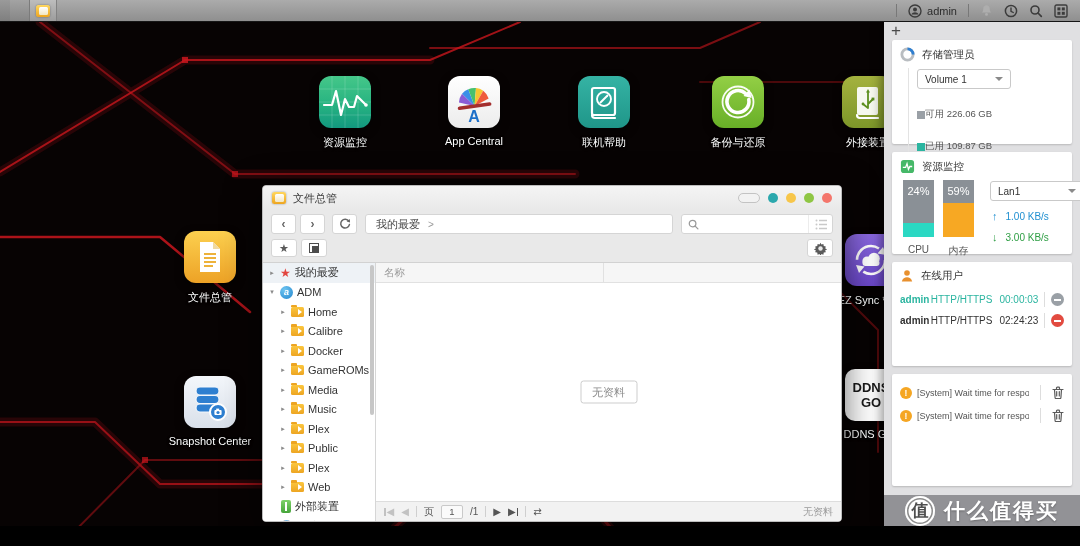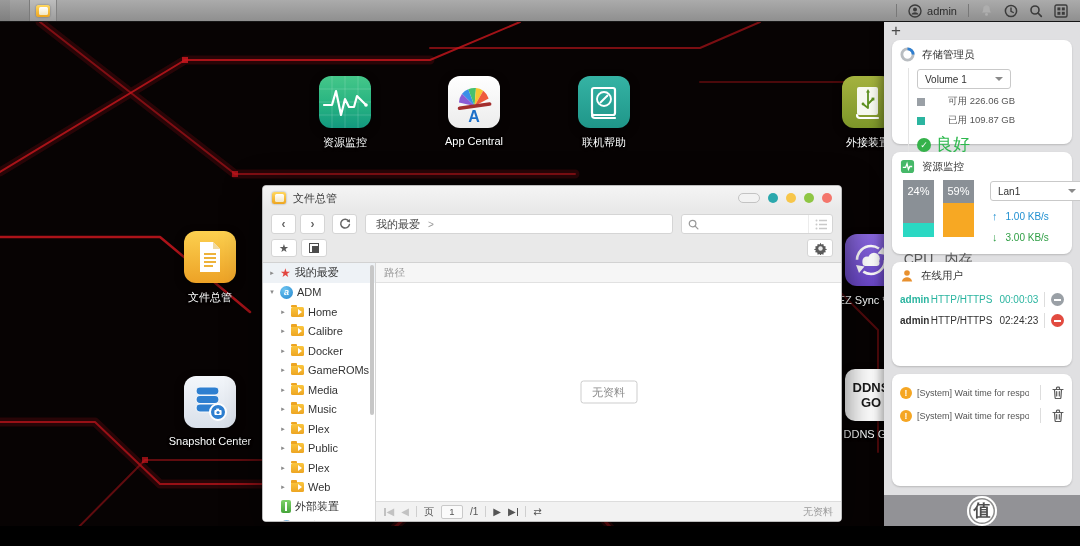--- a/index.html
+++ b/index.html
@@ -109,46 +109,46 @@
   .pg-stick { width:1.5px; height:8px; background:currentColor; }
   .pg-sep { width:1px; height:11px; background:#cfcfcf; }
   .pg-input { width:22px; height:14px; border:1px solid #c9c9c9; background:#fafafa; font-size:9.5px;
     text-align:center; color:#555; border-radius:2px; }
   .pg-right { margin-left:auto; color:#9a9a9a; }
 
   
   .sidebar { position:absolute; top:22px; right:0; width:196px; bottom:0; z-index:45;
     background:#e0e0e2; box-shadow:-3px 0 10px rgba(0,0,0,.4); }
   .plus-btn { position:absolute; left:7px; top:-1px; font-size:17px; color:#4a4a4a; line-height:20px; }
-  .card { position:absolute; left:8px; right:8px; background:#fff; border-radius:8px;
+  .card { position:absolute; left:8px; right:8px; background:#fff; border-radius:2px;
     box-shadow:0 1px 2px rgba(0,0,0,.18); padding:7px 8px; }
   .chead { display:flex; align-items:center; gap:7px; font-size:10.5px; color:#333; margin-bottom:6px; }
   .vdiv { width:1px; background:#e3e3e3; align-self:stretch; margin:0 8px; }
   .select { height:20px; width:94px; border:1px solid #c9c9c9; border-radius:3px; background:#fff;
     display:flex; align-items:center; justify-content:space-between; padding:0 7px; font-size:10px; color:#333; }
   .caret { width:0; height:0; border-left:4px solid transparent; border-right:4px solid transparent;
     border-top:4.5px solid #8a8a8a; }
 
   .donut { width:54px; height:54px; border-radius:50%; position:relative; margin:3px 4px 0 3px; flex:none; }
   .donut::after { content:""; position:absolute; inset:13px; background:#fff; border-radius:50%; }
   .donut-label { position:absolute; inset:0; display:flex; align-items:center; justify-content:center;
     font-size:11px; font-weight:bold; color:#333; z-index:1; }
-  .legend-row { display:flex; align-items:center; gap:23px; font-size:9.5px; color:#555; margin-top:6px; }
+  .legend-row { display:flex; align-items:center; gap:0; font-size:9.5px; color:#555; margin-top:19px; }
   .legend-sq { width:8px; height:8px; flex:none; }
   .health-row { display:flex; align-items:center; gap:5px; margin-top:6px; }
   .health-ic { width:14px; height:14px; border-radius:50%; background:#35b24a; color:#fff; font-size:9px;
     display:flex; align-items:center; justify-content:center; font-weight:bold; }
   .health-txt { font-size:17px; color:#2db84d; }
 
   .bars { display:flex; gap:9px; padding-left:3px; }
-  .bar-wrap { display:flex; flex-direction:column; align-items:center; gap:14px; }
+  .bar-wrap { display:flex; flex-direction:column; align-items:center; gap:7px; }
   .bar { width:31px; height:57px; background:#8a9096; position:relative; overflow:hidden; }
   .bar-fill { position:absolute; left:0; right:0; bottom:0; }
   .bar-pct { position:absolute; top:5px; left:0; right:0; text-align:center; color:#fff; font-size:11px; z-index:1; }
-  .bar-name { font-size:14px; color:#555; }
+  .bar-name { font-size:10px; color:#555; }
   .net-row { display:flex; align-items:center; gap:8px; font-size:10px; margin-top:9px; padding-left:2px; }
   .net-up { color:#1f8fd0; } .net-down { color:#2e9e44; }
   .net-arrow { font-weight:bold; font-size:11px; }
 
   .urow { display:flex; align-items:center; font-size:10px; height:21px; color:#333; }
   .urow .uname { width:50px; font-weight:bold; }
   .urow .uproto { flex:1; text-align:right; padding-right:7px; }
   .urow .utime { width:44px; text-align:right; }
   .urow.online { color:#2bb5a0; }
   .u-div { width:1px; height:15px; background:#ddd; margin:0 6px; }
@@ -284,20 +284,30 @@
         <svg width="52" height="52" viewBox="0 0 52 52">
             <rect x="14" y="12" width="23" height="27" rx="2" fill="none" stroke="#fff" stroke-width="2.2"></rect>
             <path d="M14 39c0 2 1.5 3 3 3h20" fill="none" stroke="#fff" stroke-width="2.2" stroke-linecap="round"></path>
             <circle cx="26" cy="23" r="7" fill="none" stroke="#fff" stroke-width="1.9"></circle>
             <path d="M22.5 26.5 L29.5 19.5" stroke="#fff" stroke-width="1.9" stroke-linecap="round"></path>
           </svg>
       </div>
       <div class="dlabel">联机帮助</div>
     </div>
 
+    <div class="dicon" style="left:699px; top:54px;">
+      <div class="tile t-backup">
+        <svg width="52" height="52" viewBox="0 0 52 52">
+            <circle cx="26" cy="26" r="15.5" fill="none" stroke="#fff" stroke-width="1.8" opacity="0.95"></circle>
+            <path d="M33.5 17.5 A11 11 0 1 0 36.8 23.5" fill="none" stroke="#fff" stroke-width="3.6" stroke-linecap="round"></path>
+            <polygon points="37.5,13.5 39.5,22 31.5,20" fill="#fff"></polygon>
+          </svg>
+      </div>
+      <div class="dlabel">备份与还原</div>
+    </div>
 
     <div class="dicon" style="left:829px; top:54px;">
       <div class="tile t-extdev">
         <svg width="52" height="52" viewBox="0 0 52 52">
             <rect x="15" y="11" width="21" height="28" rx="2" fill="rgba(255,255,255,0.92)"></rect>
             <path d="M15 39c0 2 1.5 3 3 3h18" fill="none" stroke="#fff" stroke-width="2.2" stroke-linecap="round"></path>
             <path d="M26 16v16M26 32l-5-4M26 28l5-5" fill="none" stroke="#5d8f1f" stroke-width="1.8" stroke-linecap="round"></path>
             <circle cx="21" cy="28" r="1.4" fill="#5d8f1f"></circle>
             <rect x="29.6" y="21.6" width="2.8" height="2.8" fill="#5d8f1f"></rect>
             <polygon points="26,13 24,16.5 28,16.5" fill="#5d8f1f"></polygon>
@@ -489,21 +499,21 @@
           <div class="trow">
             <span class="tarrow"></span>
             <span class="disc-ic"></span>
             <span>虚拟设备</span>
           </div>
           <div class="tree-thumb"></div>
         </div>
 
         <div class="main">
           <div class="cols">
-            <div class="col-path">路径</div>
+            <div class="col-name">名称</div>
           </div>
           <div class="content">
             <div class="empty-box">无资料</div>
           </div>
           <div class="pager">
             <span class="pg-bar pg-dis">
                 <span class="pg-stick"></span>
                 <span>◀</span>
               </span>
             <span class="pg-dis">◀</span>
@@ -643,16 +653,17 @@
         <span class="u-div"></span>
         <svg width="12" height="13" viewBox="0 0 12 13">
             <path d="M2.5 3.5h7l-.6 8.2a1 1 0 0 1-1 .9H4.1a1 1 0 0 1-1-.9z" fill="none" stroke="#5a5a5a" stroke-width="1.2"></path>
             <path d="M1 3.5h10M4.5 3.2V2a.8.8 0 0 1 .8-.8h1.4a.8.8 0 0 1 .8.8v1.2M4.7 5.5v4.5M7.3 5.5v4.5" fill="none" stroke="#5a5a5a" stroke-width="1.2" stroke-linecap="round"></path>
           </svg>
       </div>
     </div>
 
     <div class="wm">
       <span class="wm-badge">值</span>
+      <span class="wm-text">什么值得买</span>
     </div>
   </div>
 
 </div>
 
 </body></html>

